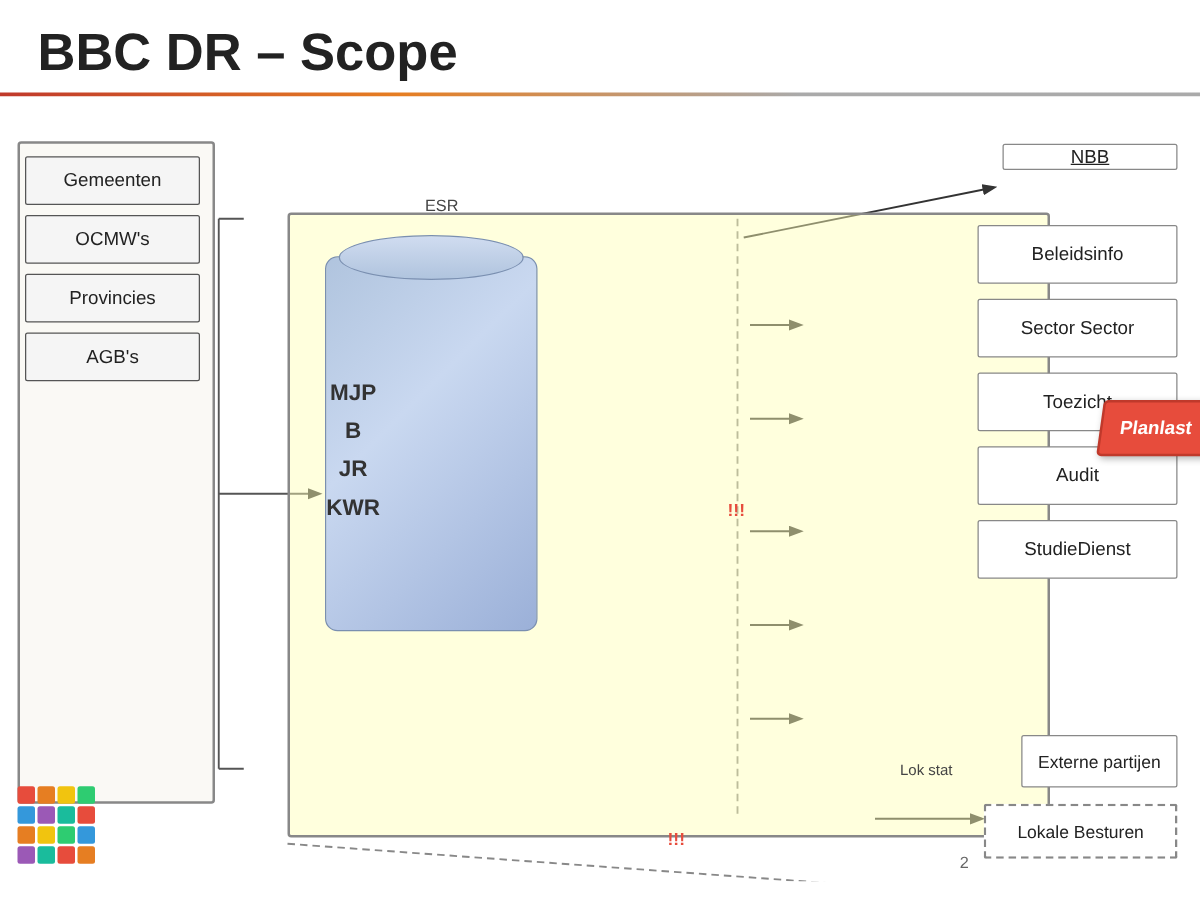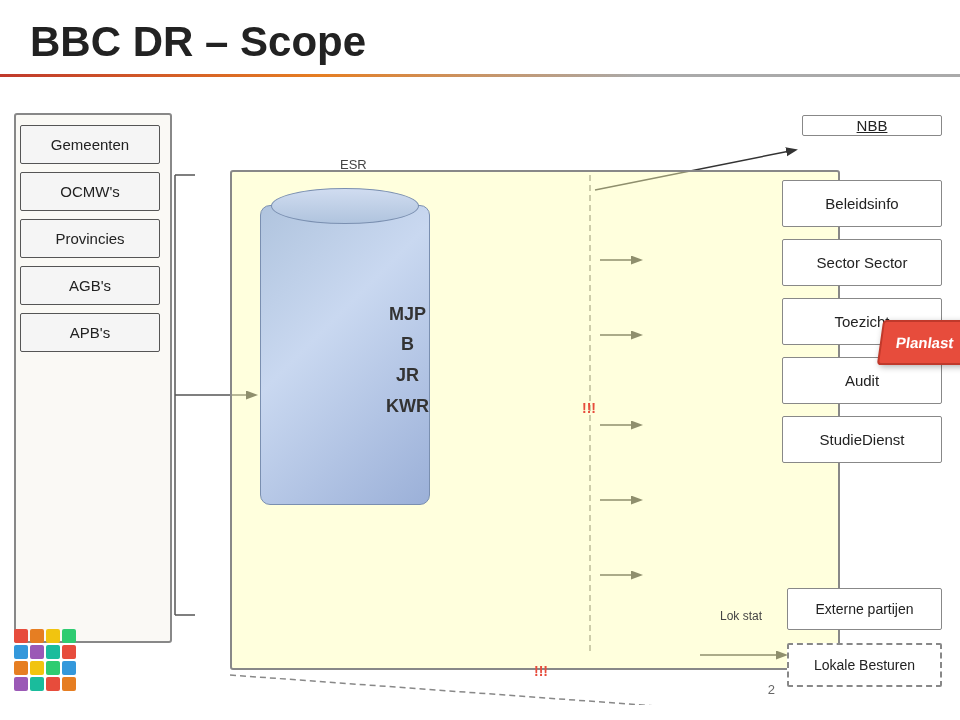--- a/index.html
+++ b/index.html
@@ -91,21 +91,21 @@
     .cylinder-container {
       position: absolute;
       left: 260px;
       top: 120px;
       width: 170px;
       height: 300px;
       background: linear-gradient(135deg, #b0c4de 0%, #c9d8f0 40%, #9bb0d8 100%);
       border: 1.5px solid #7a8fb0;
       border-radius: 10px;
       display: flex;
-      align-items: flex-end;
+      align-items: flex-start;
       justify-content: center;
       flex-direction: column;
     }
 
     .cylinder-top {
       position: absolute;
       top: -18px;
       left: 10px;
       right: 10px;
       height: 36px;
@@ -187,21 +187,21 @@
       width: 960px;
       height: 620px;
       pointer-events: none;
     }
 
     
     .externe-box {
       position: absolute;
       right: 18px;
       bottom: 75px;
-      width: 155px;
+      width: 125px;
       padding: 12px 8px;
       border: 1.5px solid #888;
       background: #fff;
       font-size: 14px;
       text-align: center;
       color: #222;
       border-radius: 2px;
     }
 
     .lokale-box {
@@ -305,21 +305,20 @@
 
   <div class="nbb-box">NBB</div>
 
   <div class="left-container"></div>
 
   <div class="left-col">
     <div class="entity-box">Gemeenten</div>
     <div class="entity-box">OCMW's</div>
     <div class="entity-box">Provincies</div>
     <div class="entity-box">AGB's</div>
-    <div class="entity-box">APB's</div>
   </div>
 
   <div class="esr-label">ESR</div>
 
   <div class="main-container"></div>
 
   <div class="cylinder-container">
     <div class="cylinder-top"></div>
     <div class="cylinder-label">
       MJP<br>B<br>JR<br>KWR

